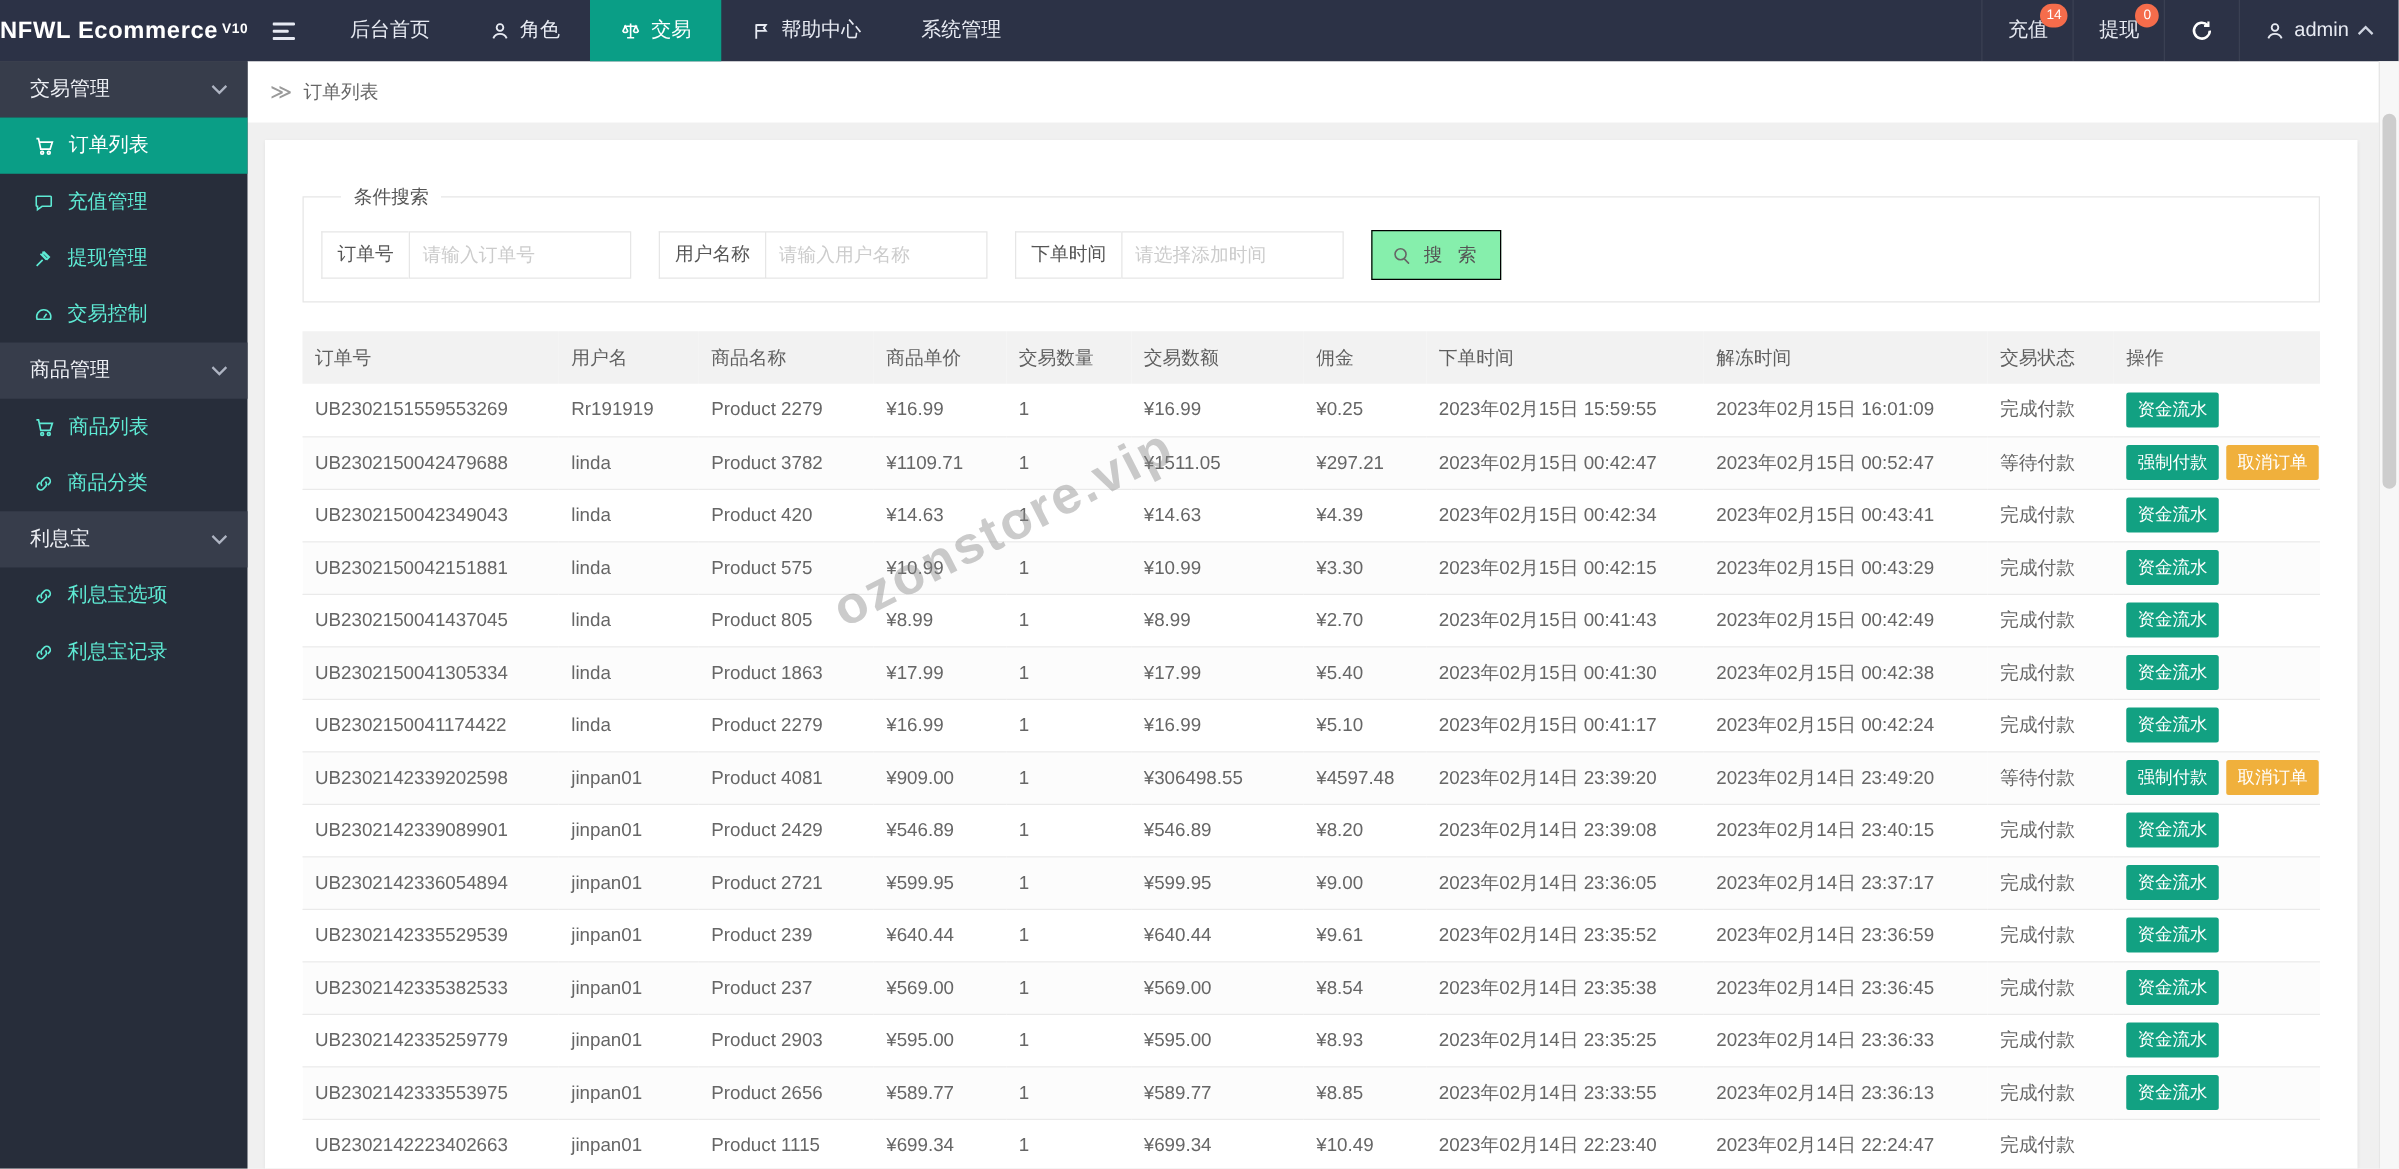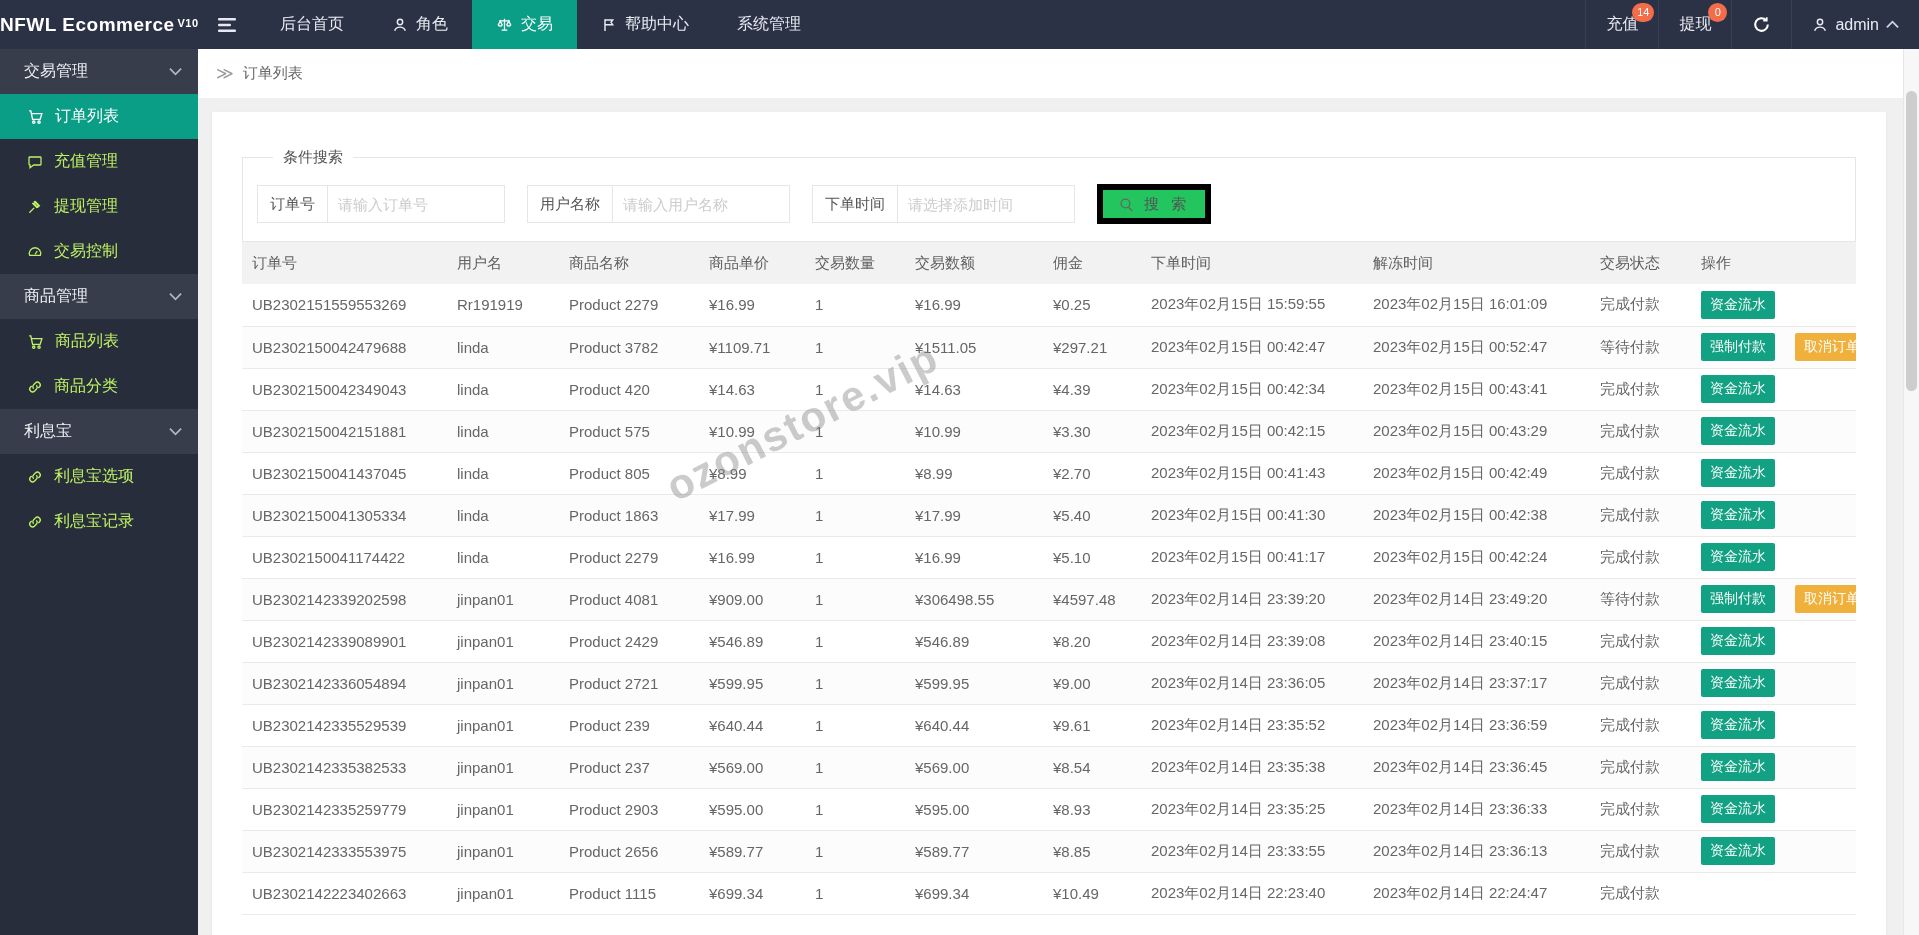--- a/index.html
+++ b/index.html
@@ -20,48 +20,48 @@
   .nav-item.active{background:var(--accent);color:#fff;}
   .tb-spacer{flex:1;}
   .tb-right{display:flex;align-items:center;padding:0 20px;position:relative;font-size:16px;color:#e8ebf3;border-left:1px solid rgba(255,255,255,.07);cursor:pointer;gap:7px;}
   .badge{position:absolute;top:3px;right:4px;min-width:19px;height:19px;line-height:19px;padding:0 5px;background:var(--badge);color:#fff;font-size:11px;text-align:center;border-radius:10px;}
   .chev{color:#cfd4e0;}
 
   
   .sidebar{position:absolute;top:49px;left:0;bottom:0;width:198px;background:var(--side);z-index:20;}
   .group-hd{height:45px;display:flex;align-items:center;background:var(--side-group);color:#eef0f5;font-size:16px;padding:0 16px 0 24px;cursor:pointer;}
   .group-hd .gchev{margin-left:auto;color:#aeb4c2;}
-  .sub-item{height:45px;display:flex;align-items:center;gap:11px;padding-left:27px;color:#bef264;font-size:16px;cursor:pointer;}
+  .sub-item{height:45px;display:flex;align-items:center;gap:11px;padding-left:27px;color:#5eead4;font-size:16px;cursor:pointer;}
   .sub-item.active{background:var(--accent);color:#fff;}
   .sub-item svg,.group-hd svg{flex:none;}
 
   
   .breadcrumb{position:absolute;top:49px;left:198px;width:1705px;height:49px;background:#fff;display:flex;align-items:center;gap:9px;padding-left:18px;color:#666;font-size:15px;z-index:10;}
   .bc-icon{color:#9a9a9a;font-size:17px;}
 
   
   .main{position:absolute;top:98px;left:198px;width:1705px;height:837px;background:#f0f0f0;}
   .card{position:absolute;top:14px;left:14px;width:1674px;height:823px;background:#fff;box-shadow:0 1px 3px rgba(0,0,0,.06);overflow:hidden;padding:36px 30px 0;}
 
-  fieldset.search-set{border:1px solid #e6e6e6;padding:17px 15px 17px 14px;margin-bottom:0;}
+  fieldset.search-set{border:1px solid #e6e6e6;padding:17px 15px 17px 14px;margin-bottom:23px;}
   fieldset.search-set legend{margin-left:16px;padding:0 10px;color:#555;font-size:15px;}
   .search-row{display:flex;align-items:center;gap:22px;}
   .sgroup{display:flex;align-items:stretch;}
   .slabel{border:1px solid #e6e6e6;border-right:none;background:#fff;padding:0 12px;height:38px;line-height:36px;font-size:15px;color:#555;white-space:nowrap;}
   .sinput{border:1px solid #e6e6e6;height:38px;width:178px;padding:0 10px;font-size:15px;color:#333;outline:none;}
   .sinput::placeholder{color:#ccc;}
-  .search-btn{height:40px;padding:0 15px;border:6px solid #000000;background:#22c55e;display:flex;align-items:center;gap:9px;font-size:15px;color:#555;letter-spacing:4px;cursor:pointer;}
+  .search-btn{height:40px;padding:0 15px;border:1px solid #000000;background:#86efac;display:flex;align-items:center;gap:9px;font-size:15px;color:#555;letter-spacing:4px;cursor:pointer;}
 
   table.orders{width:100%;border-collapse:collapse;table-layout:fixed;}
   .orders th{background:#f2f2f2;font-weight:normal;text-align:left;color:#5f5f5f;font-size:15px;height:42px;padding:0 10px;white-space:nowrap;}
   .orders td{color:#666;font-size:15px;height:42px;padding:0 10px;border-bottom:1px solid #eaeaea;white-space:nowrap;overflow:hidden;}
   .orders tr:nth-child(even) td{background:#fcfcfc;}
   .btn{display:inline-block;padding:5px 9px;font-size:14px;color:#fff;border:none;border-radius:2px;cursor:pointer;font-family:inherit;}
   .btn-teal{background:var(--btn-teal);font-family:Liberation Serif, serif;}
-  .btn-warn{background:var(--btn-warn);margin-left:20px;text-align:center;}
+  .btn-warn{background:var(--btn-warn);margin-left:6px;text-align:center;}
 
   .watermark{position:absolute;left:455px;top:300px;font-size:42px;font-weight:600;letter-spacing:2px;color:rgba(130,130,130,.42);transform:rotate(-27deg);pointer-events:none;z-index:5;}
 
   
   .scrollbar{position:absolute;top:49px;right:0;width:16px;height:886px;background:#f7f7f7;border-left:1px solid #e6e6e6;z-index:40;}
   .scroll-thumb{position:absolute;left:2px;width:11px;top:42px;height:300px;background:#cdcdcd;border-radius:6px;}
 </style>
 </head>
 <body>
 

